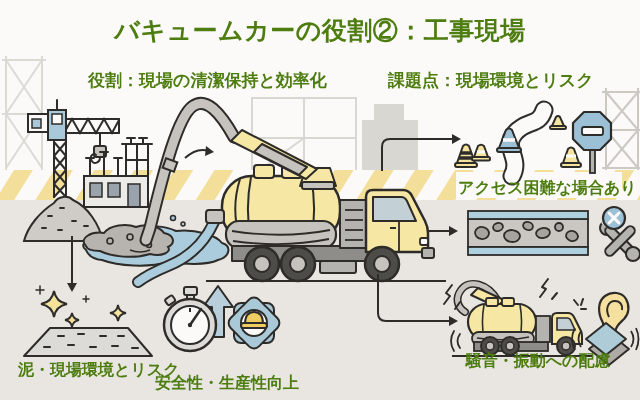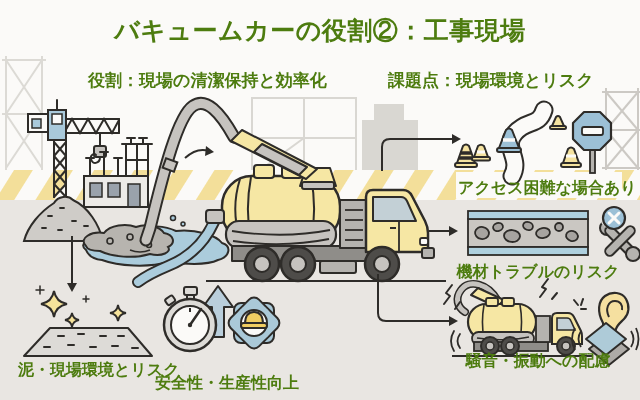--- a/index.html
+++ b/index.html
@@ -364,16 +364,15 @@
   </g>
 </svg>
 
 <div class="title">バキュームカーの役割②：工事現場</div>
 <div class="heading role">役割：現場の清潔保持と効率化</div>
 <div class="heading issues">課題点：現場環境とリスク</div>
 
 <div class="caption c1">泥・現場環境とリスク</div>
 <div class="caption c2">安全性・生産性向上</div>
 <div class="caption c3">アクセス困難な場合あり</div>
-<div class="caption c4">機材トラブルのリスク</div>
 <div class="caption c5">騒音・振動への配慮</div>
 
 </div>
 
 </body></html>

